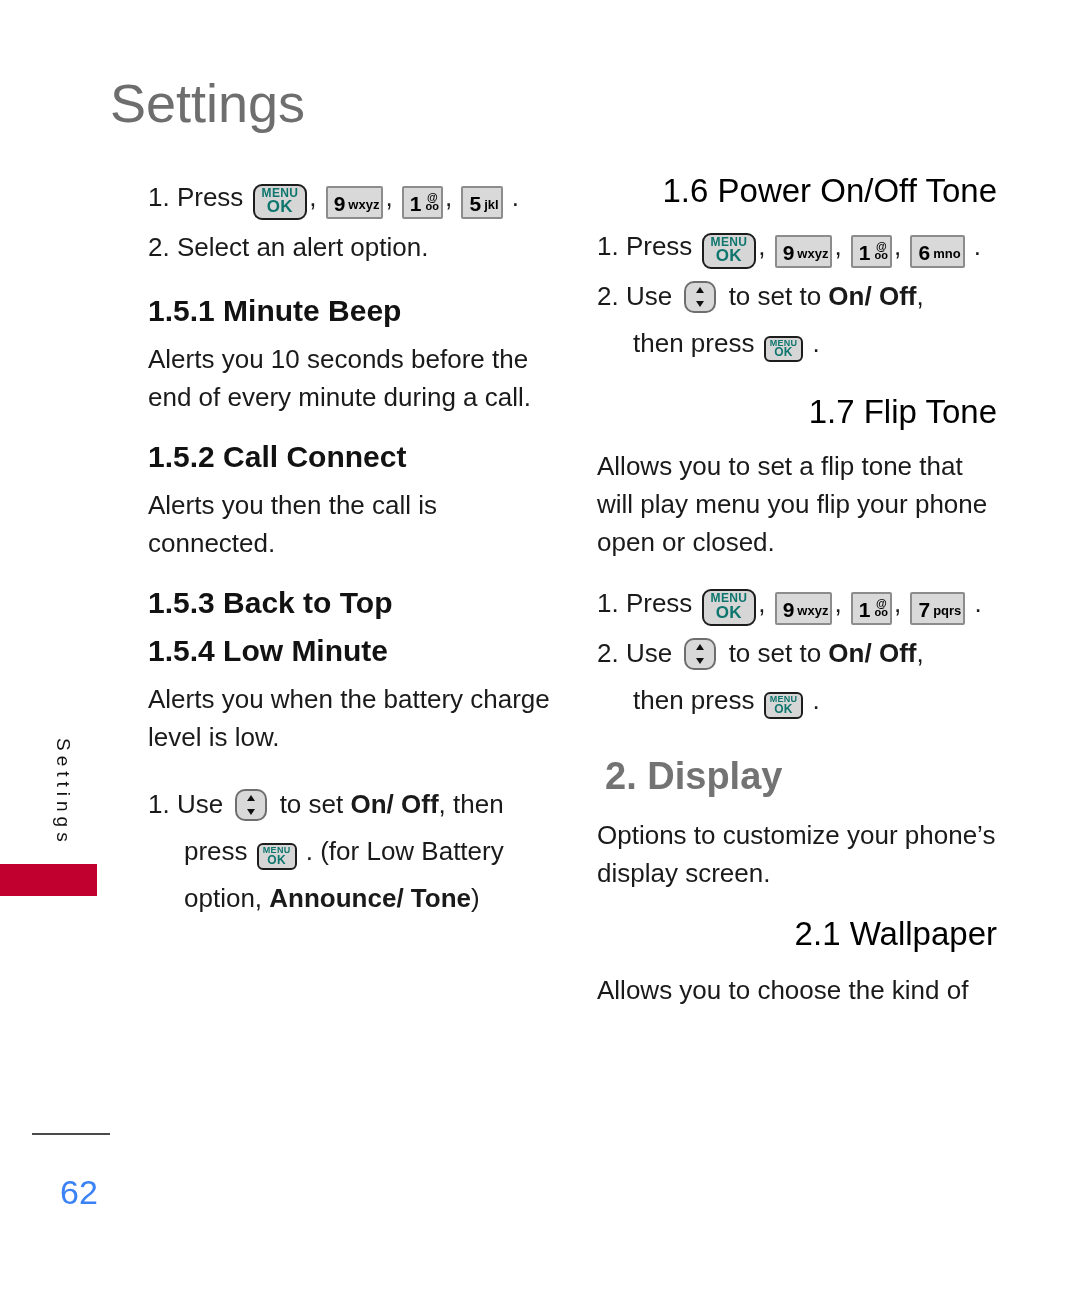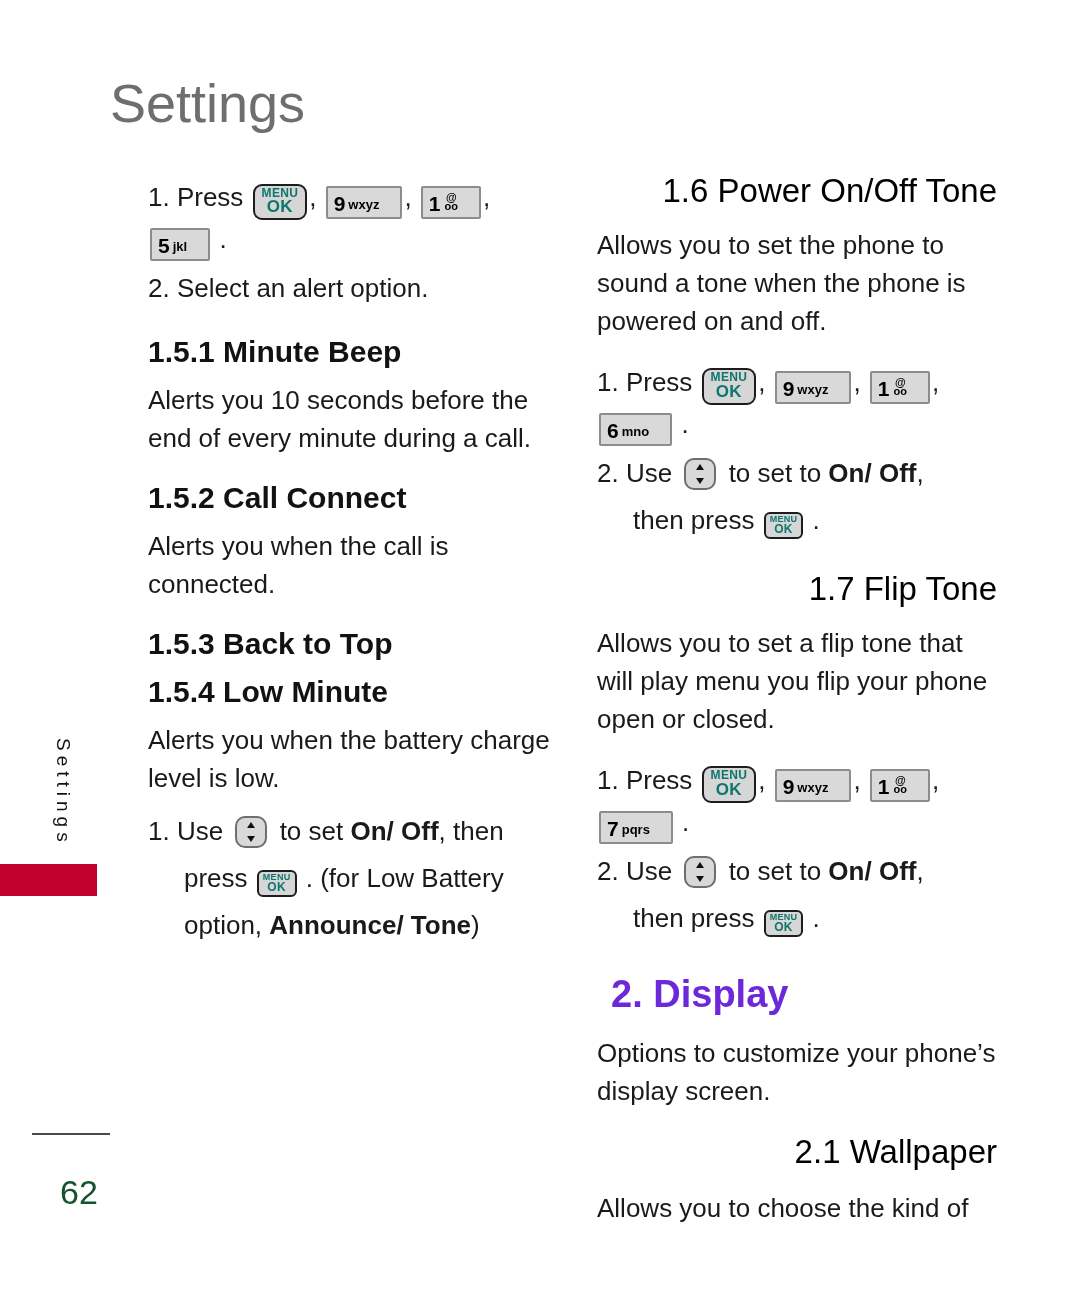--- a/index.html
+++ b/index.html
@@ -64,25 +64,25 @@
   
   .h-red-big {
     color: #000000;
     font-size: 33px;
     font-weight: 400;
     line-height: 1.18;
     margin: 0 0 16px 0;
     text-align: right;
   }
   .h-red-bold {
-    color: #6d28d9;
+    color: #737373;
     font-size: 33px;
     font-weight: 700;
     line-height: 1.18;
-    margin: 0 0 14px 14px;
+    margin: 0 0 14px 8px;
   }
   .h-black {
     color: #121212;
     font-size: 30px;
     font-weight: 700;
     line-height: 1.2;
     margin: 0 0 12px 0;
   }
   .para {
     font-size: 26px;
@@ -100,21 +100,21 @@
   .step-indent { padding-left: 36px; }
   .bold { font-weight: 700; }
 
   
   .keycap {
     display: inline-block;
     vertical-align: -5px;
     background: #d9d9d9;
     border: 2px solid #8c8c8c;
     border-radius: 2px;
-    padding: 1px 21px 2px 6px;
+    padding: 1px 2px 2px 6px;
     margin: 0 2px;
     line-height: 1;
     white-space: nowrap;
     color: #000;
   }
   .keycap .num {
     font-size: 21px;
     font-weight: 700;
     letter-spacing: 0;
   }
@@ -170,21 +170,21 @@
     top: 1133px;
     width: 78px;
     height: 2px;
     background: #4a4a4a;
   }
   .page-number {
     position: absolute;
     left: 60px;
     top: 1173px;
     font-size: 34px;
-    color: #14532d;
+    color: #3b82f6;
   }
 </style>
 </head>
 <body>
 
 <div class="side-tab">
   <div class="side-tab-label">Settings</div>
   <div class="side-tab-block"></div>
 </div>
 
@@ -209,26 +209,26 @@
     </span>
     <span>.</span>
   </div>
 
   <div class="step" style="margin-bottom:26px">2. Select an alert option.</div>
 
   <div class="h-black">1.5.1 Minute Beep</div>
   <div class="para">Alerts you 10 seconds before the end of every minute during a call.</div>
 
   <div class="h-black">1.5.2 Call Connect</div>
-  <div class="para">Alerts you when the call is connected.</div>
+  <div class="para">Alerts you then the call is connected.</div>
 
   <div class="h-black">1.5.3 Back to Top</div>
 
   <div class="h-black">1.5.4 Low Minute</div>
-  <div class="para" style="margin-bottom:14px">Alerts you when the battery charge level is low.</div>
+  <div class="para" style="margin-bottom:28px">Alerts you when the battery charge level is low.</div>
 
   <div class="step">
     <span>1. Use</span>
     <span class="navkey">
       <svg width="34" height="34" viewBox="0 0 34 34">
         <rect x="2" y="2" width="30" height="30" rx="9" ry="9" fill="#d9d9d9" stroke="#6e6e6e" stroke-width="2"></rect>
         <polygon points="17,7 21,13 13,13" fill="#111"></polygon>
         <polygon points="17,27 21,21 13,21" fill="#111"></polygon>
       </svg>
     </span>
@@ -248,21 +248,20 @@
   <div class="step step-indent">
     <span>option,</span>
     <span class="bold">Announce/ Tone</span><span>)</span>
   </div>
 
 </div>
 
 <div class="col col-right">
 
   <div class="h-red-big" style="margin-top:-6px">1.6 Power On/Off Tone</div>
-  <div class="para">Allows you to set the phone to sound a tone when the phone is powered on and off.</div>
 
   <div class="step">
     <span>1. Press</span>
     <span class="keycap-menu">
       <span class="m">MENU</span>
       <span class="o">OK</span>
     </span><span>,</span>
     <span class="keycap">
       <span class="num">9</span><span class="sub">wxyz</span>
     </span><span>,</span>

